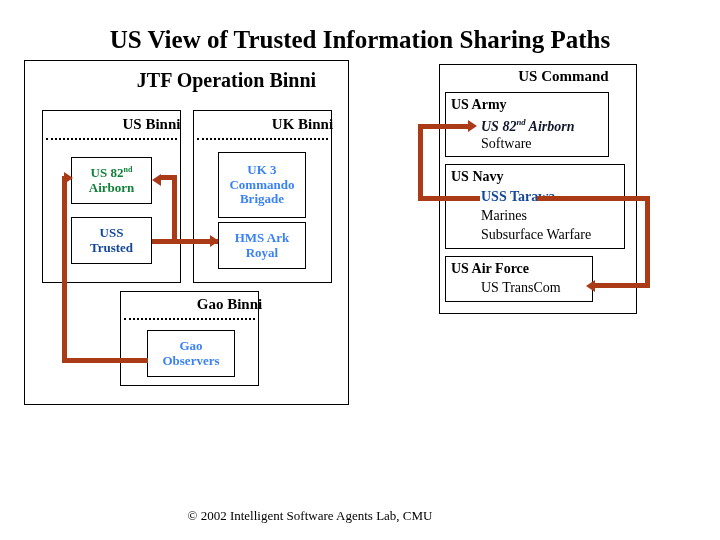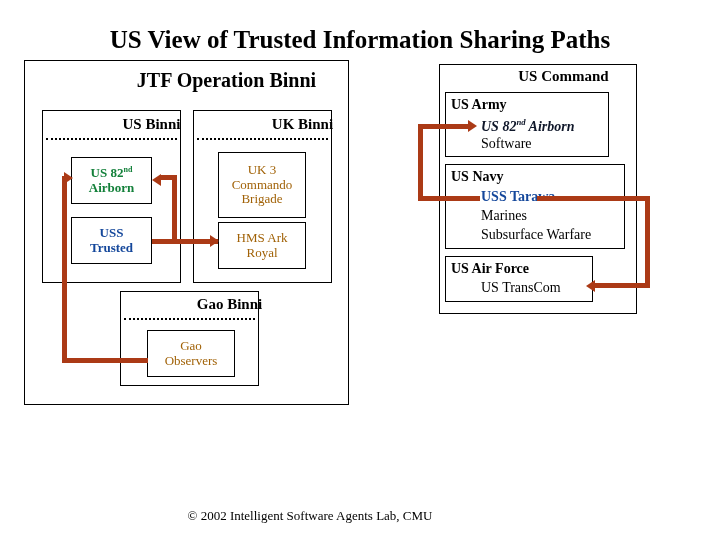--- a/index.html
+++ b/index.html
@@ -28,21 +28,21 @@
   .dotline{position:absolute;border-top:2px dotted #000000;height:0;}
 
   .leaf{
     position:absolute;border:1px solid #000000;box-sizing:border-box;
     display:flex;align-items:center;justify-content:center;text-align:center;
     font-family:"Liberation Serif","DejaVu Serif",serif;
     line-height:1.12;
   }
   .leaf.green{color:#13803a;font-weight:bold;}
   .leaf.blue{color:#14479b;font-weight:bold;}
-  .leaf.plain{color:#a16207;font-weight:normal;}
+  .leaf.plain{color:#3b82f6;font-weight:bold;}
 
   
   .svc-head{position:absolute;font-weight:bold;font-size:14px;}
   .svc-row{position:absolute;font-size:14px;white-space:nowrap;}
   .svc-row.green{color:#0f172a;font-weight:bold;font-style:italic;}
   .svc-row.blue{color:#14479b;font-weight:bold;}
   .svc-row.plain{color:#000000;font-weight:normal;}
 
   
   .seg{position:absolute;background:#ab3a16;}

